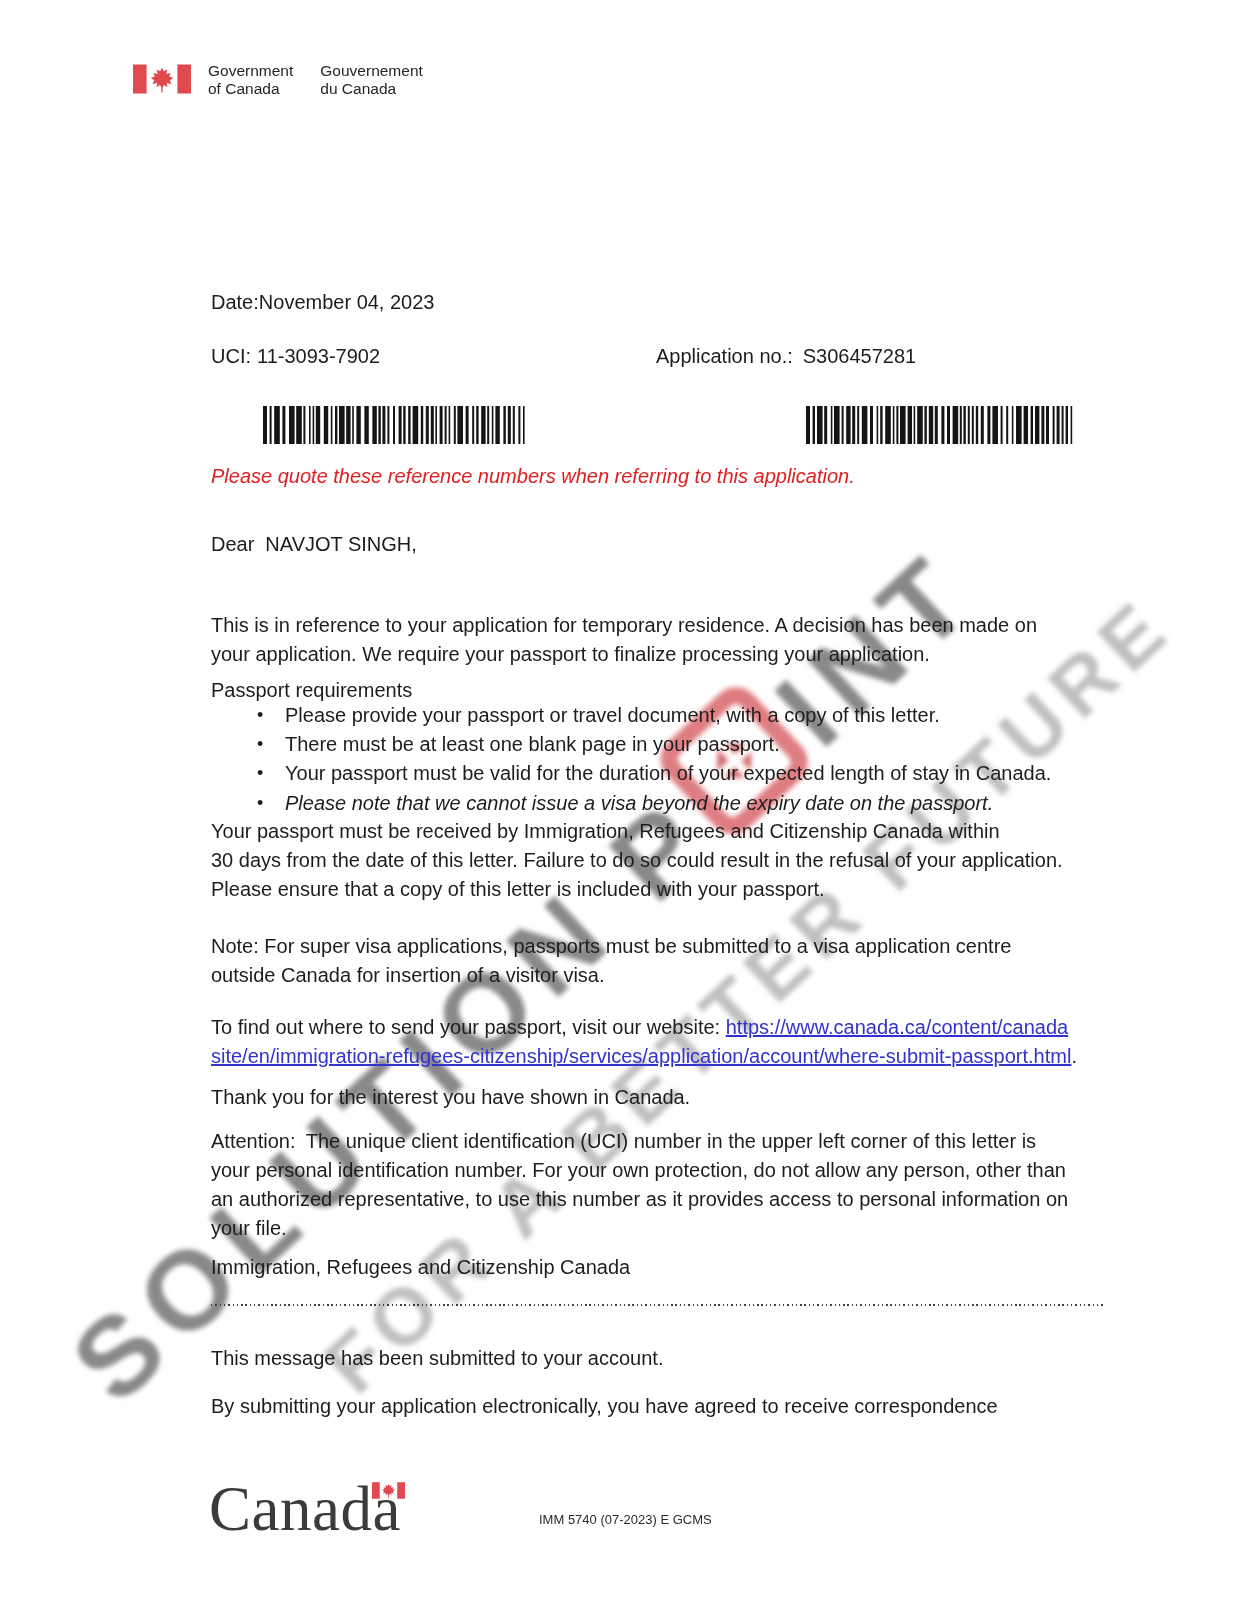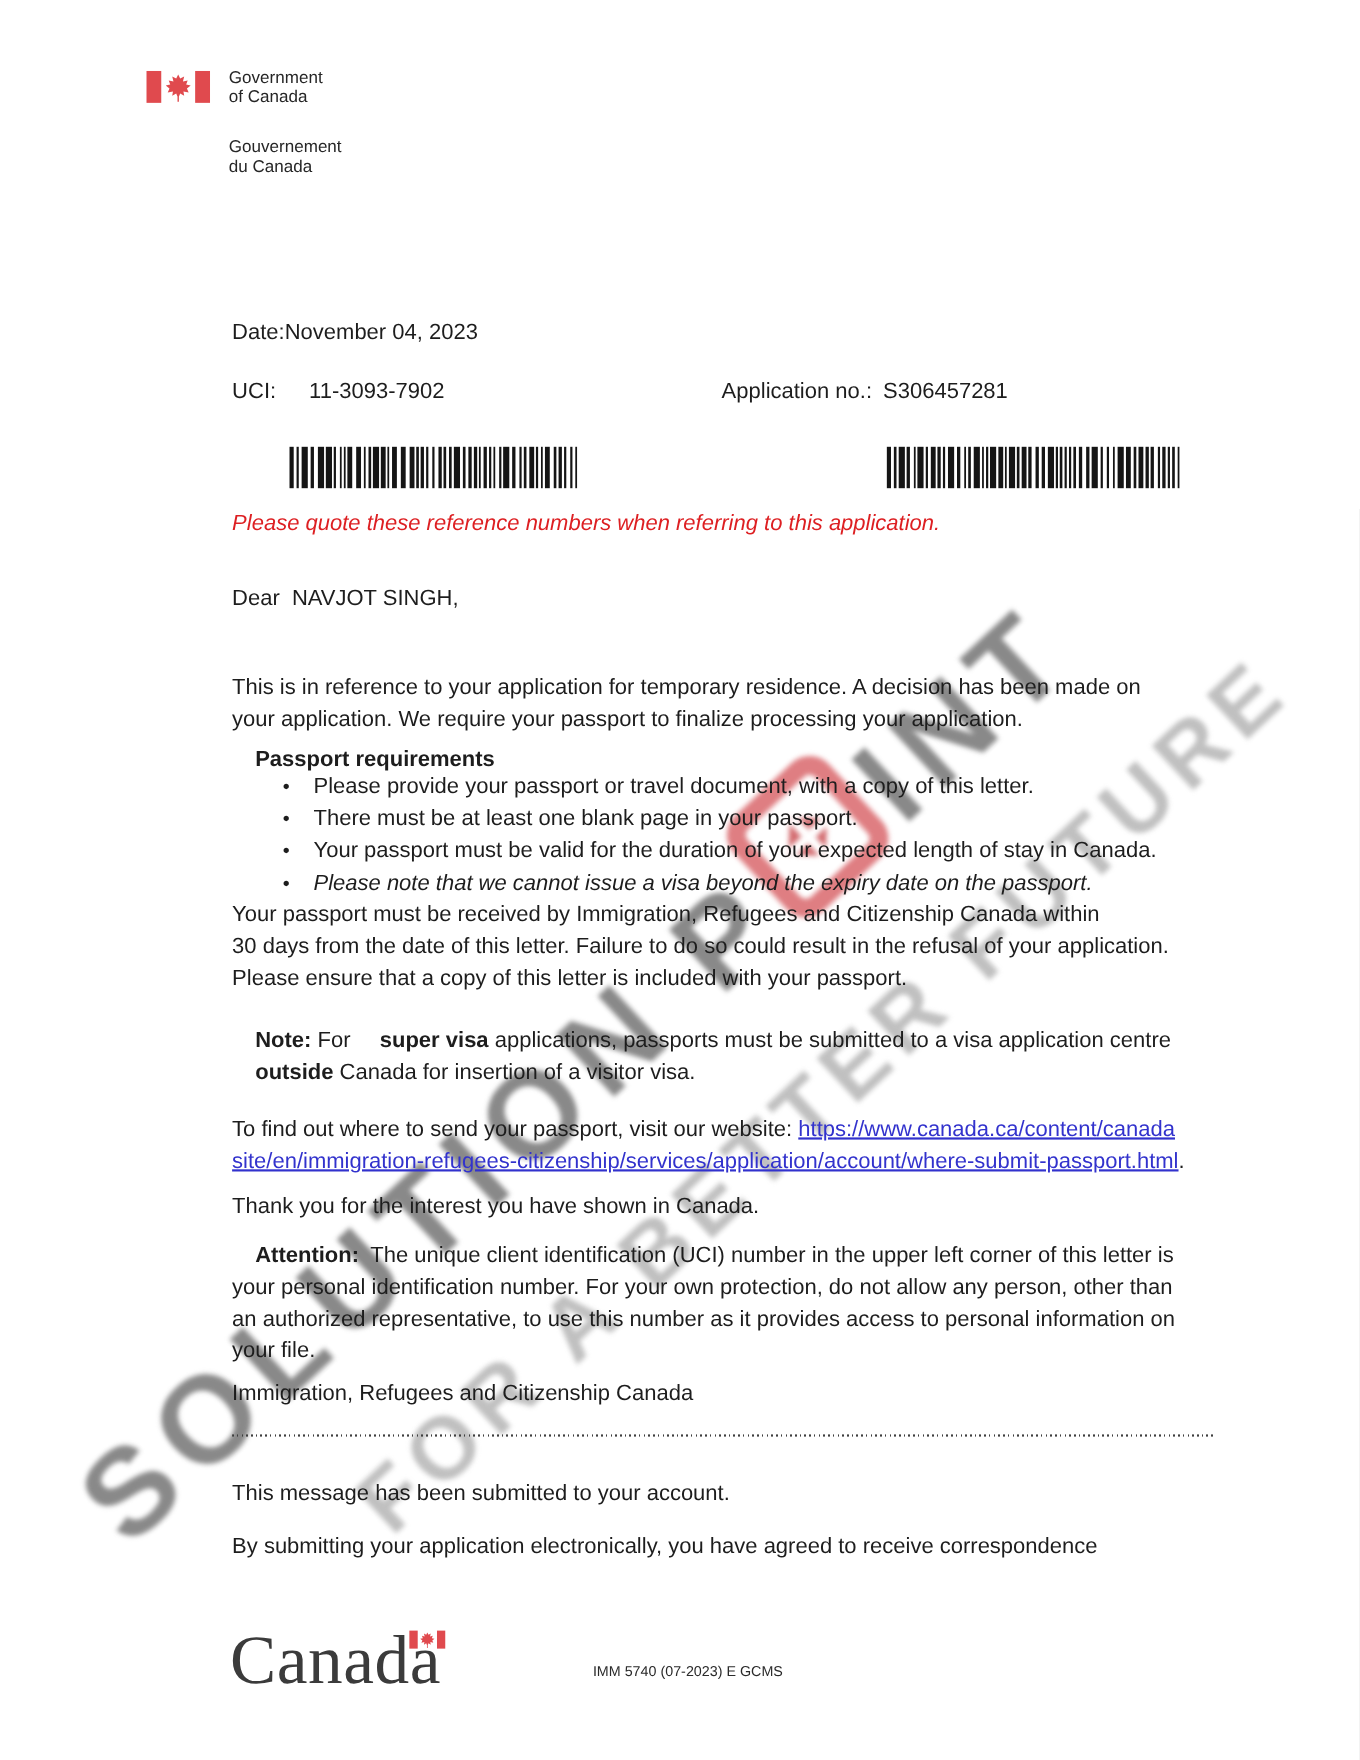--- a/index.html
+++ b/index.html
@@ -33,29 +33,29 @@
     background:rgba(200,70,75,0.8);transform:rotate(45deg);
   }
   .wm-cross-h,.wm-cross-v{position:absolute;background:#fff;}
   .wm-cross-h{left:50%;top:50%;width:44px;height:9px;margin:-4.5px 0 0 -22px;}
   .wm-cross-v{left:50%;top:50%;width:9px;height:44px;margin:-22px 0 0 -4.5px;}
   
   .content{position:absolute;inset:0;z-index:1;}
   .abs{position:absolute;}
   .para{left:211px;width:860px;font-size:20px;line-height:29px;margin:0;}
   .nowrap{white-space:nowrap;}
-  b,.bold{font-weight:bold;margin-left:21px;}
+  b,.bold{font-weight:normal;}
   .italic{font-style:italic;}
   
   .fed-id{left:133px;top:62px;display:flex;align-items:flex-start;}
   .fed-id .flag{display:block;margin-right:17px;margin-top:2px;}
-  .fed-cols{display:flex;gap:27px;font-size:15.5px;line-height:18px;color:#262626;flex-direction:column;}
+  .fed-cols{display:flex;gap:27px;font-size:15.5px;line-height:18px;color:#262626;}
   
   .label-gap{}
-  .uci-gap{margin-left:30px;}
+  .uci-gap{margin-left:6px;}
   .app-group{position:absolute;left:445px;top:0;white-space:nowrap;}
   .app-gap{margin-left:10px;}
   
   .barcode{display:block;}
   .red-note{color:#dd1f22;font-style:italic;}
   .name-gap{margin-left:11px;}
   .attn-gap{margin-left:5px;}
   .link{color:#3232cd;text-decoration:underline;cursor:pointer;}
   
   .blist{list-style:none;padding:0;margin:0;}

